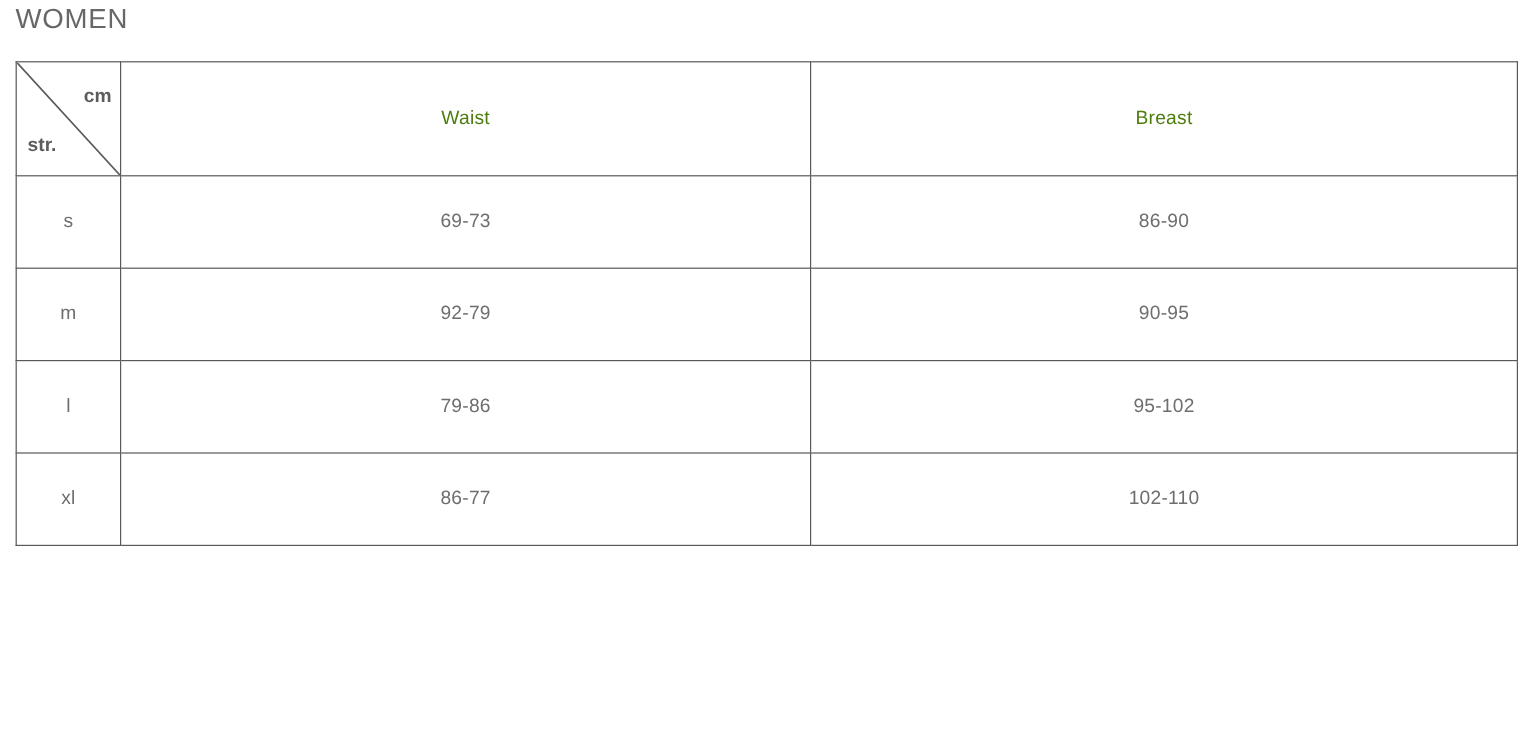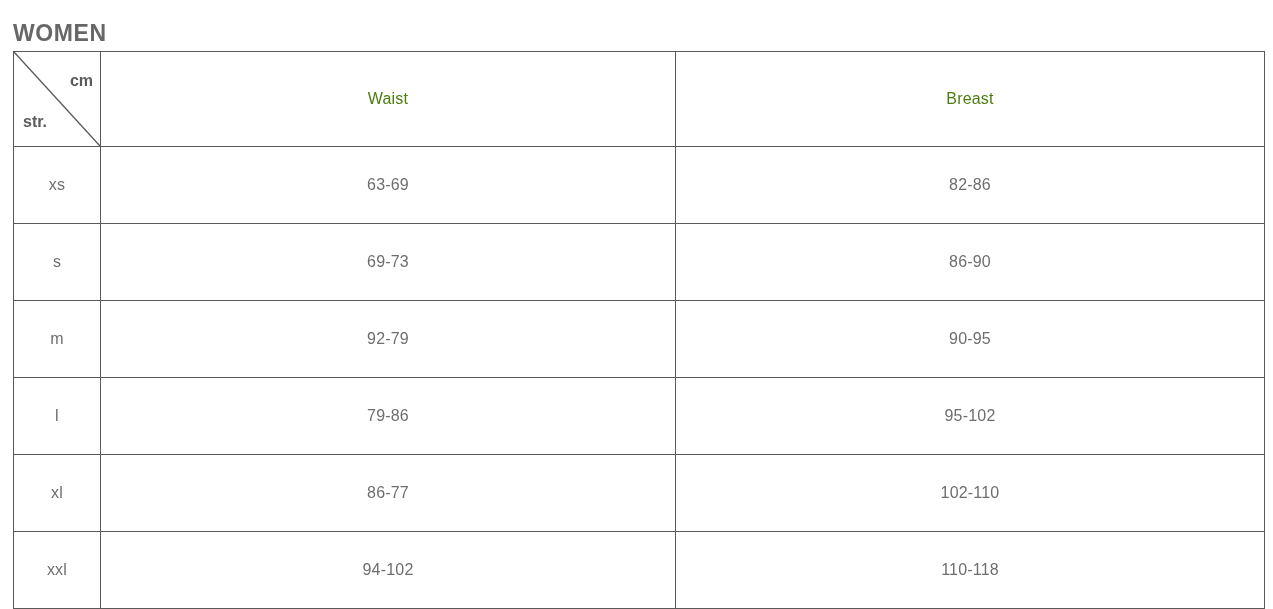--- a/index.html
+++ b/index.html
@@ -18,23 +18,23 @@
   .page {
     position: relative;
     width: 1273px;
     height: 609px;
     box-sizing: border-box;
   }
 
   .page-title {
     position: absolute;
     left: 13px;
-    top: 19px;
+    top: 1px;
     font-size: 23px;
-    font-weight: bold;
+    font-weight: normal;
     letter-spacing: 0.6px;
     color: #676767;
     line-height: 28px;
     white-space: nowrap;
   }
 
   .size-table {
     position: absolute;
     left: 13px;
     top: 51px;
@@ -134,45 +134,35 @@
           </svg>
           <span class="corner-unit">cm</span>
           <span class="corner-axis">str.</span>
         </th>
         <th class="col-header">Waist</th>
         <th class="col-header">Breast</th>
       </tr>
     </thead>
     <tbody>
       <tr>
-        <td class="cell-size">xs</td>
-        <td>63-69</td>
-        <td>82-86</td>
-      </tr>
-      <tr>
         <td class="cell-size">s</td>
         <td>69-73</td>
         <td>86-90</td>
       </tr>
       <tr>
         <td class="cell-size">m</td>
         <td>92-79</td>
         <td>90-95</td>
       </tr>
       <tr>
         <td class="cell-size">l</td>
         <td>79-86</td>
         <td>95-102</td>
       </tr>
       <tr>
         <td class="cell-size">xl</td>
         <td>86-77</td>
         <td>102-110</td>
       </tr>
-      <tr>
-        <td class="cell-size">xxl</td>
-        <td>94-102</td>
-        <td>110-118</td>
-      </tr>
     </tbody>
   </table>
 
 </div>
 
 </body></html>

